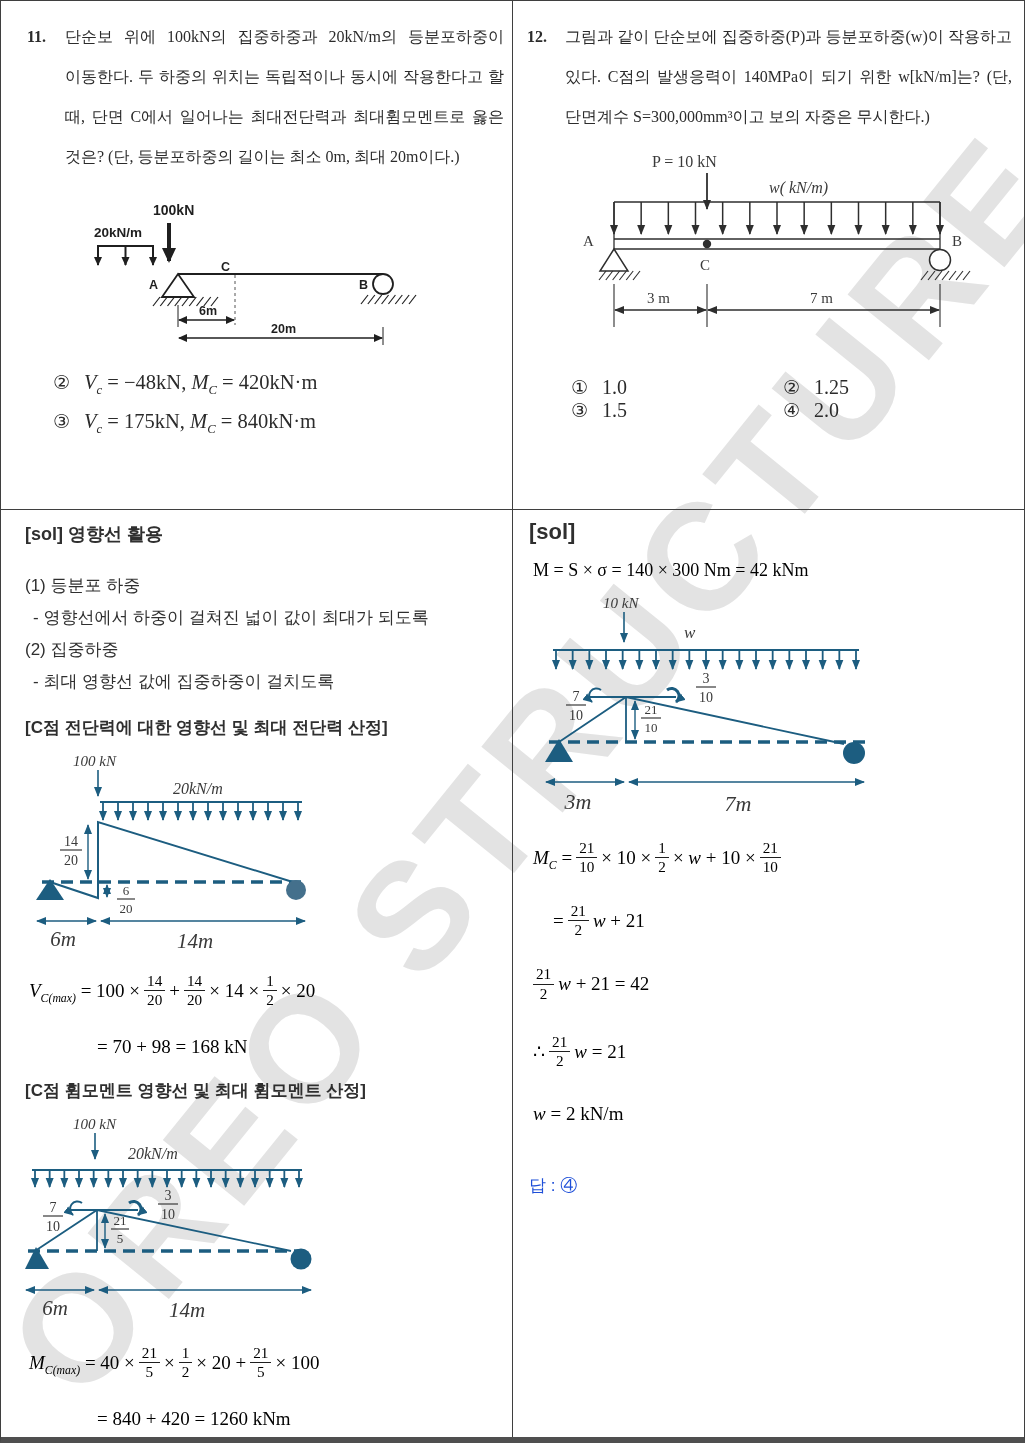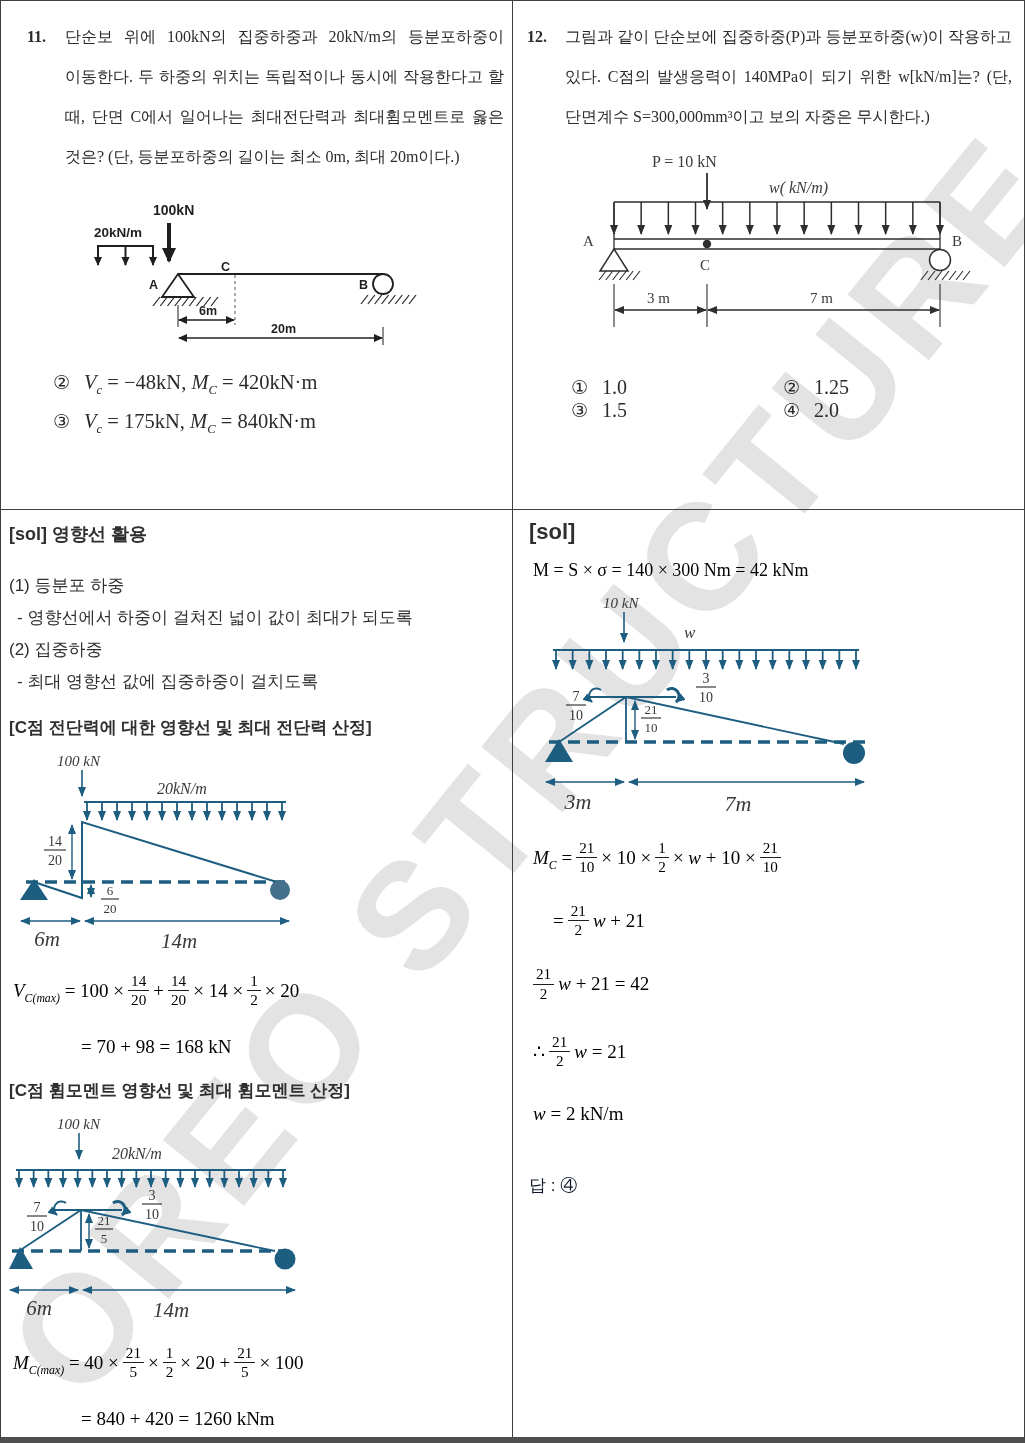--- a/index.html
+++ b/index.html
@@ -8,21 +8,21 @@
         font-family:"Liberation Sans",sans-serif;color:#2b2b2b;overflow:hidden;}
   .watermark{position:absolute;left:40px;top:1285px;z-index:0;
         transform:rotate(-51deg);transform-origin:0 50%;
         font-family:"Liberation Sans",sans-serif;font-weight:bold;
         font-size:152px;letter-spacing:10px;color:#e3e3e3;white-space:nowrap;pointer-events:none;}
   .grid{position:relative;z-index:1;display:grid;
         grid-template-columns:512px 511px;grid-template-rows:509px 927px;width:1023px;height:1436px;}
   .cell{box-sizing:border-box;overflow:hidden;background:transparent;}
   .tl{border-right:1px solid #3f3f3f;border-bottom:1px solid #3f3f3f;padding:16px 8px 0 26px;}
   .tr{border-bottom:1px solid #3f3f3f;padding:16px 12px 0 14px;}
-  .bl{border-right:1px solid #3f3f3f;padding:8px 8px 0 8px;}
+  .bl{border-right:1px solid #3f3f3f;padding:8px 8px 0 24px;}
   .br{padding:6px 12px 12px 16px;}
 
   
   .qrow{display:flex;font-family:"Liberation Serif",serif;font-size:16px;line-height:40px;}
   .qnum{flex:0 0 38px;font-weight:bold;}
   .qtext{flex:1;text-align:justify;word-break:keep-all;}
 
   
   .choices11{margin:14px 0 0 26px;font-family:"Liberation Serif",serif;font-size:20.5px;}
   .choice-row{margin-bottom:12px;}
@@ -40,21 +40,21 @@
   .solhead12{font-weight:bold;font-size:22px;font-family:"Liberation Sans",sans-serif;}
   .brkt{font-weight:bold;} .gap14{height:14px;} .gap20{height:20px;} .gap40{height:40px;}
 
   
   .formula{font-family:"Liberation Serif",serif;font-size:19px;color:#000000;margin:10px 0 0 4px;}
   .formula .fr{display:inline-block;vertical-align:middle;text-align:center;
                font-size:0.8em;line-height:1.2;margin:0 4px;position:relative;top:-2px;}
   .formula .fr .n{display:block;border-bottom:1.3px solid #1f1f1f;padding:0 3px;}
   .formula .fr .d{display:block;padding:0 3px;}
   .findent{margin-left:72px;}
-  .ansline{font-size:17px;color:#0f172a;}
+  .ansline{font-size:17px;color:#1d4ed8;}
 
   svg text{font-family:"Liberation Serif",serif;fill:#3a3a3a;}
   svg .kbold{font-family:"Liberation Sans",sans-serif;font-weight:bold;fill:#1f1f1f;}
   svg .ital{font-style:italic;}
 </style>
 </head>
 <body>
 
 <svg width="0" height="0" style="position:absolute">
   <defs>

